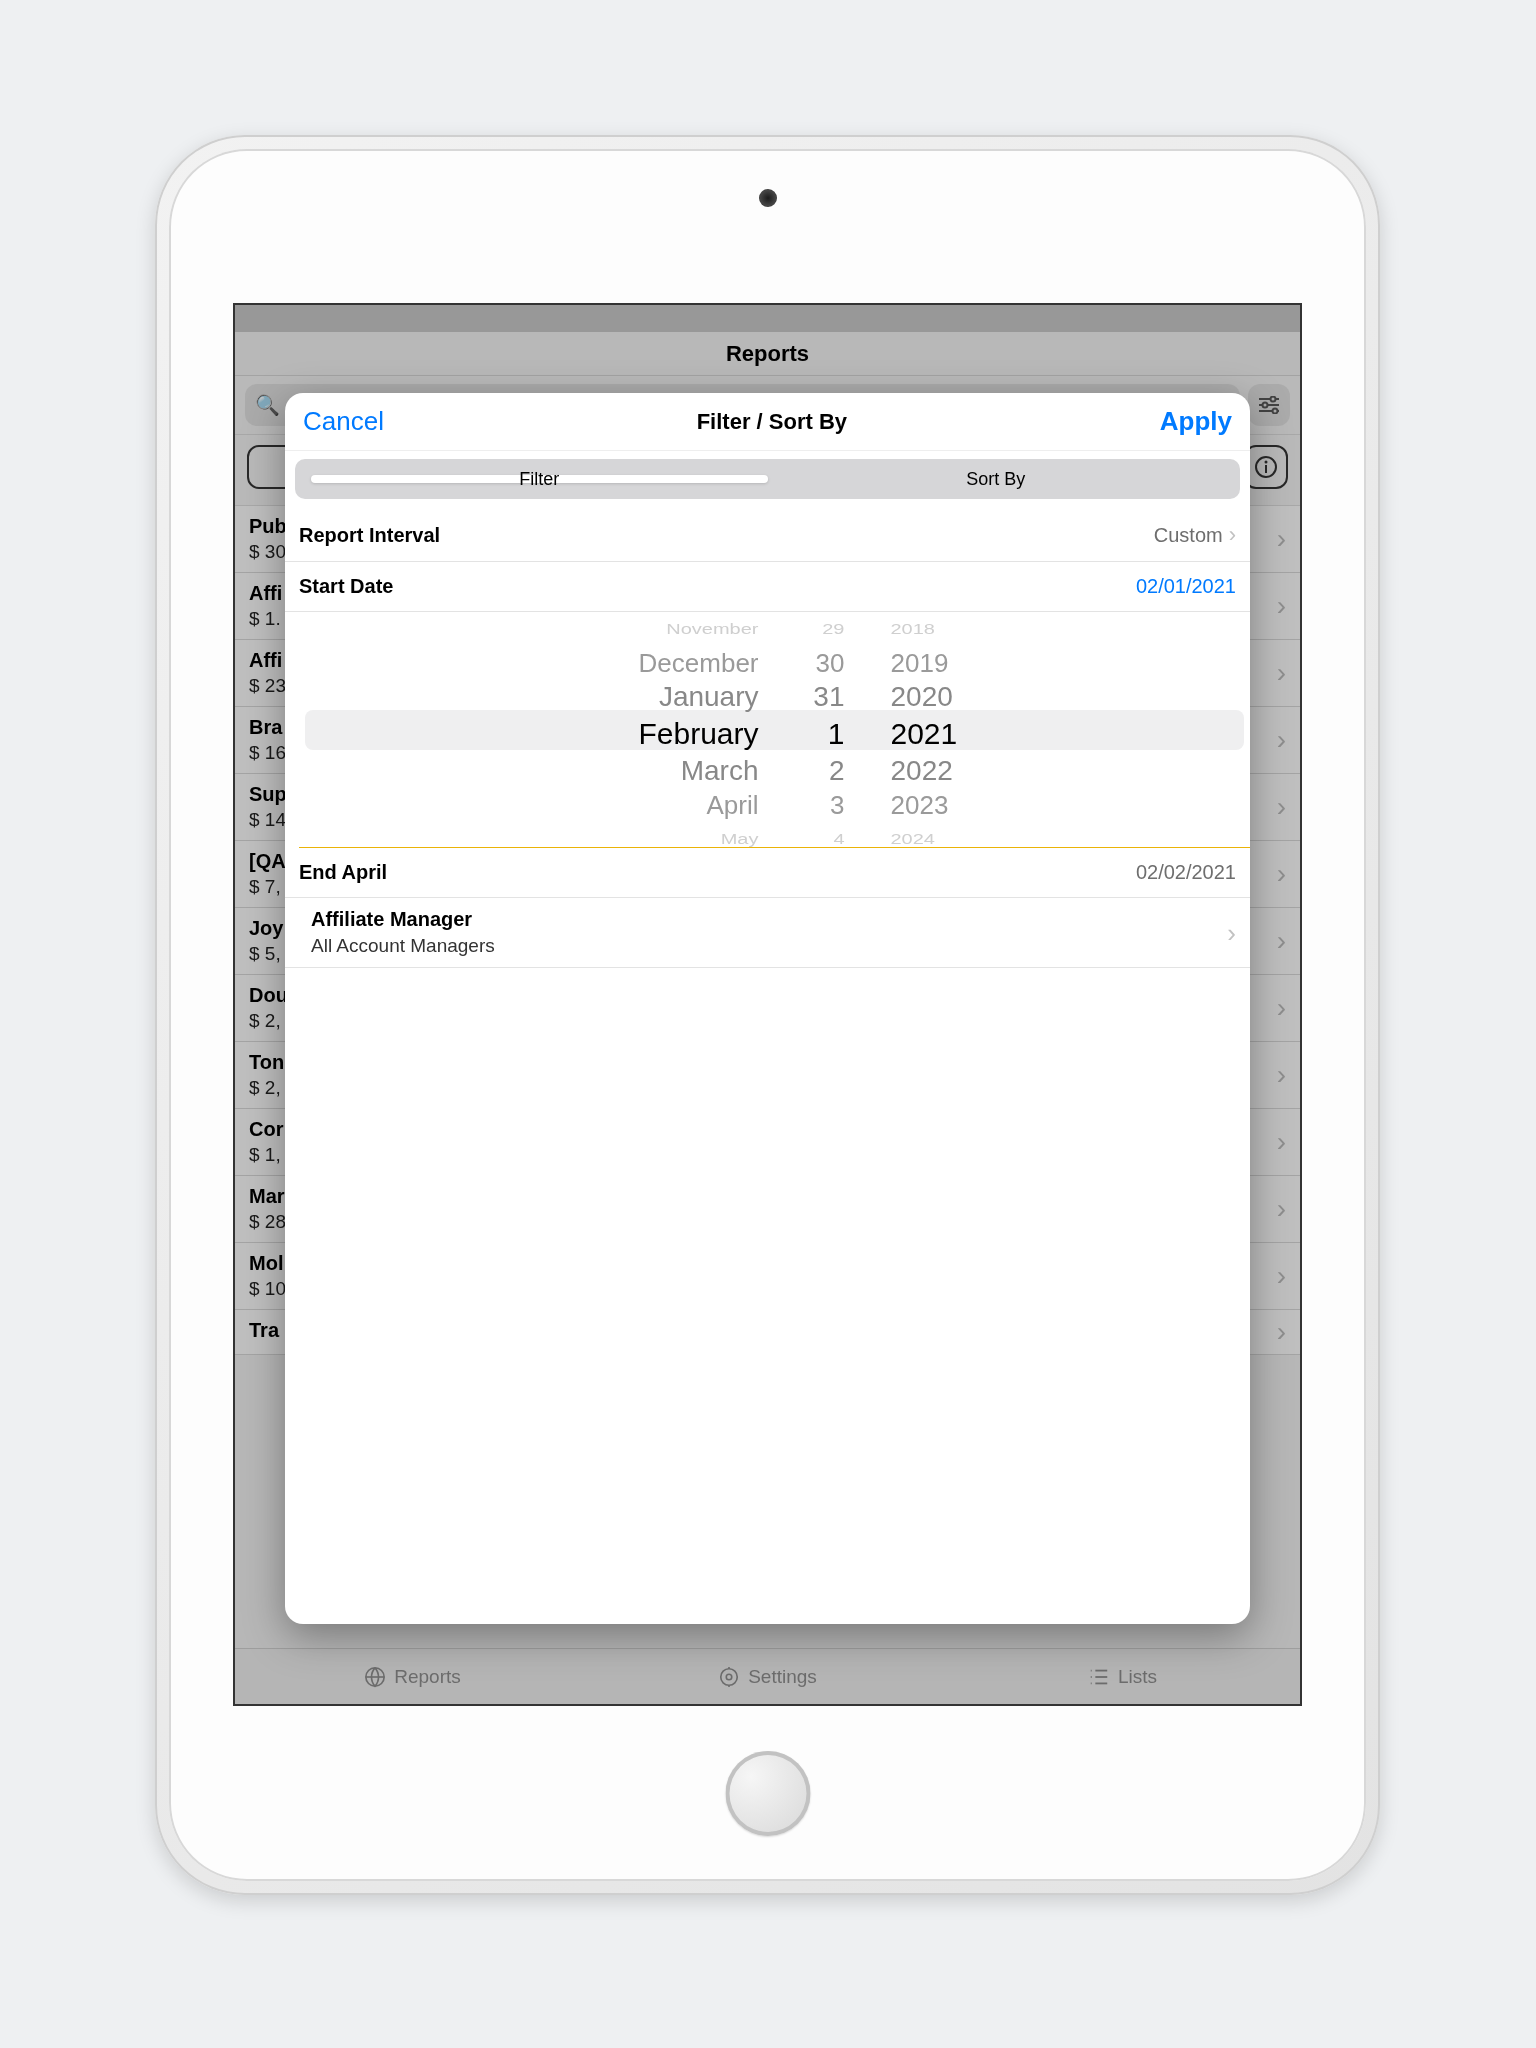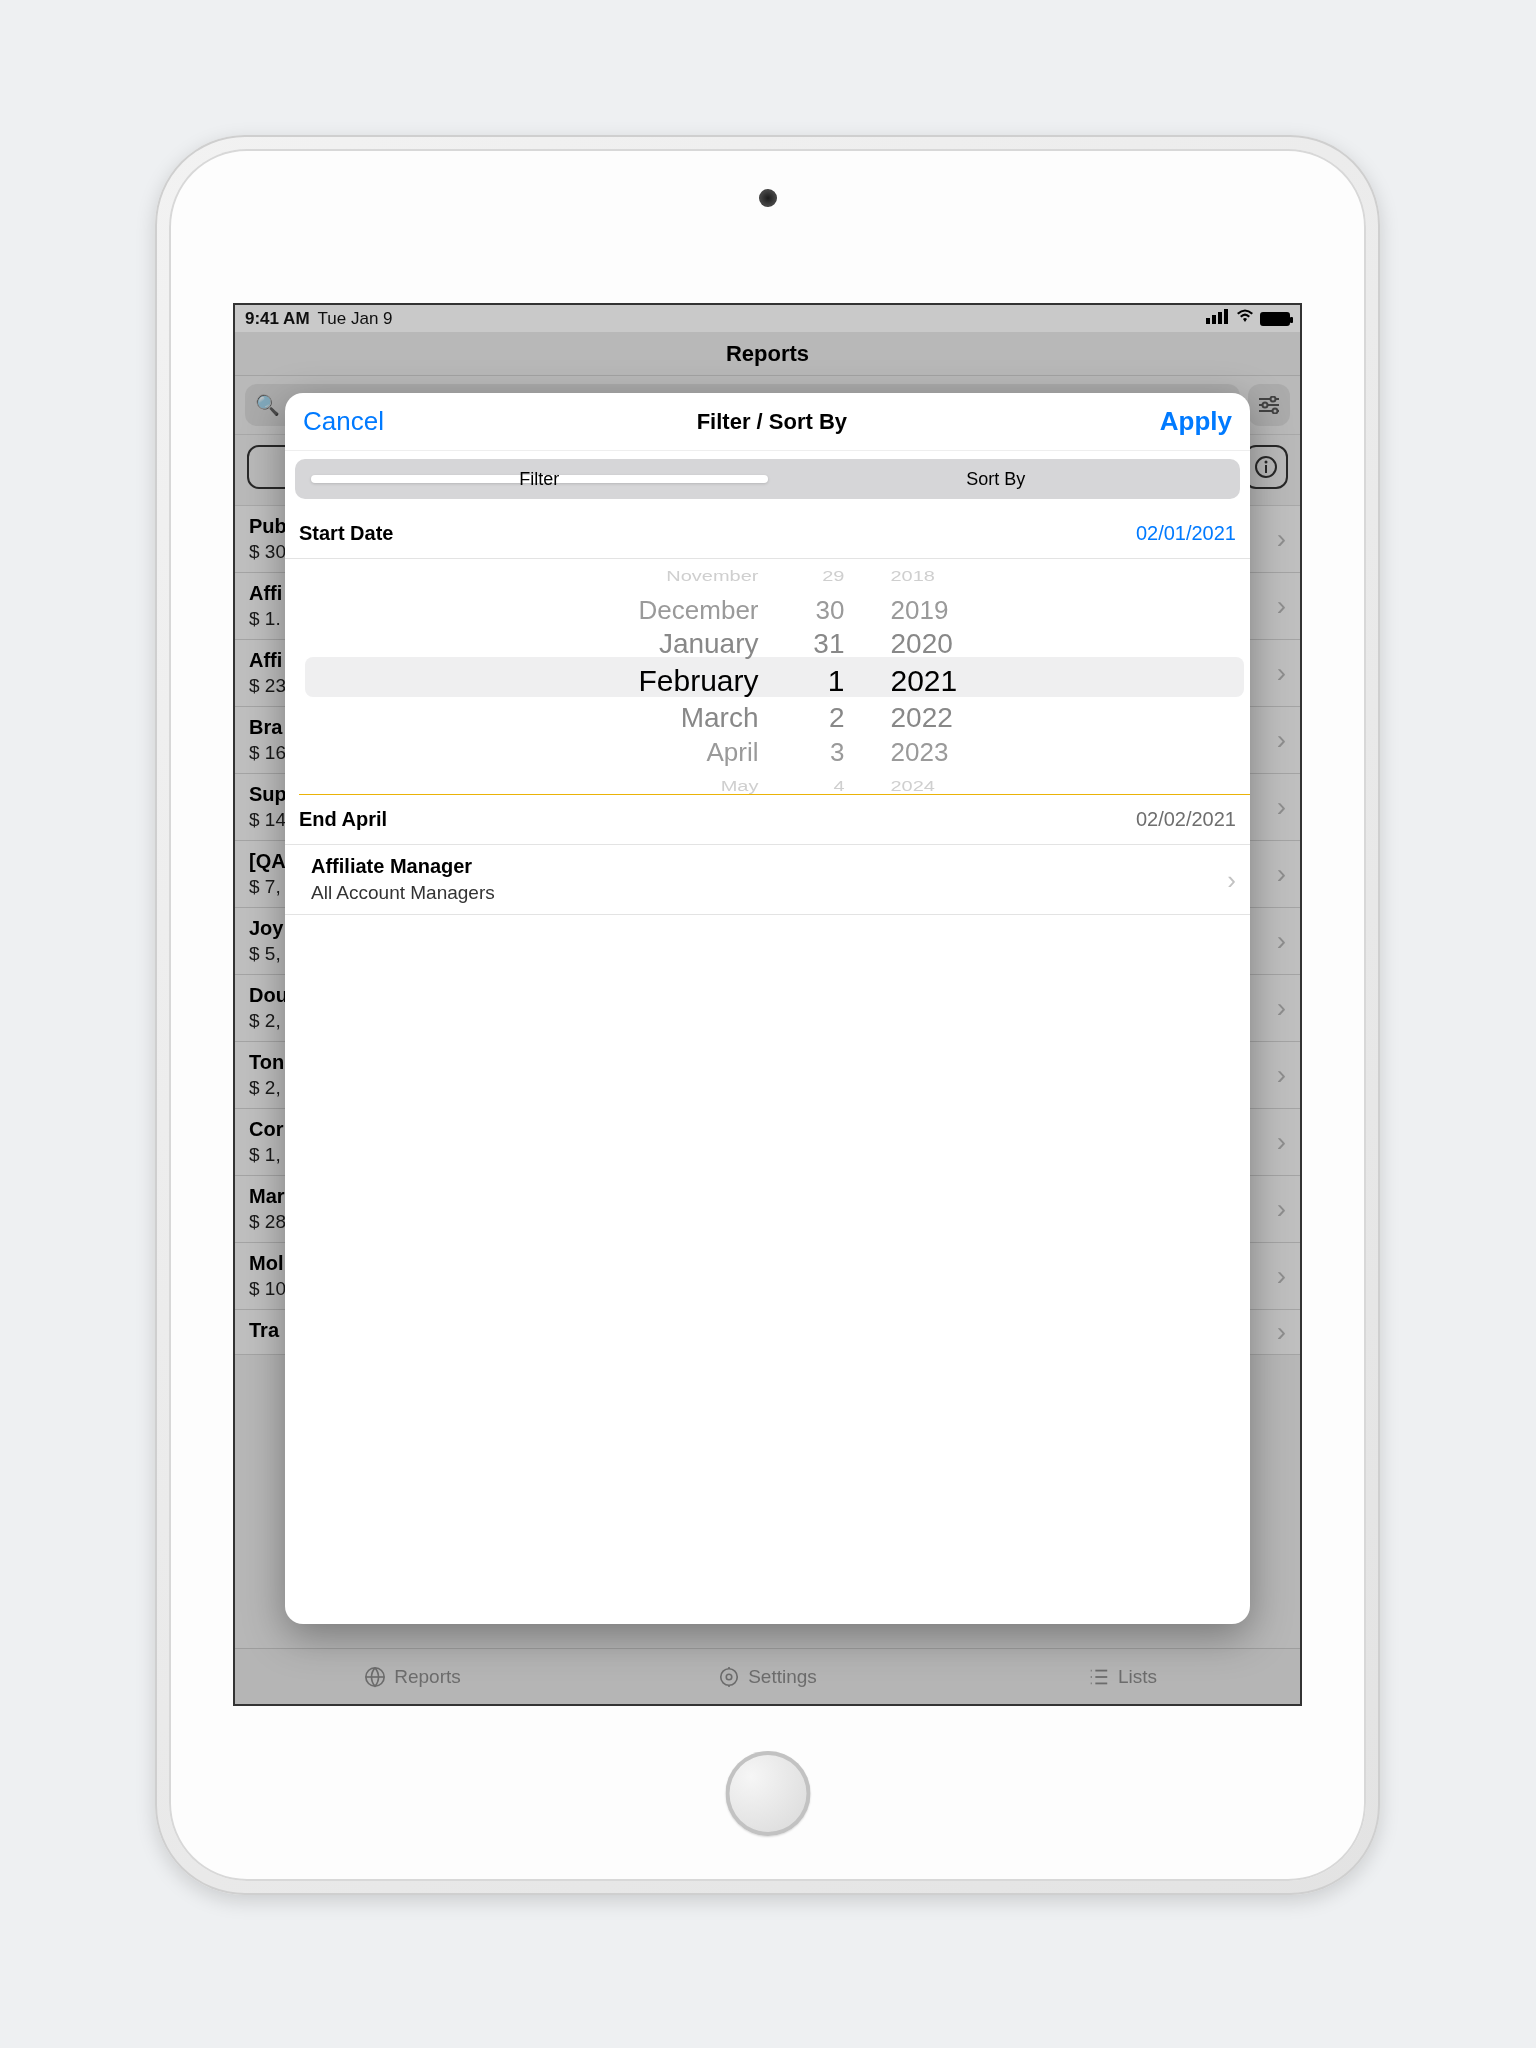--- a/index.html
+++ b/index.html
@@ -311,50 +311,42 @@
                 <line x1="8" y1="19" x2="21" y2="19"></line>
                 <line x1="3" y1="5" x2="4" y2="5"></line>
                 <line x1="3" y1="12" x2="4" y2="12"></line>
                 <line x1="3" y1="19" x2="4" y2="19"></line>
               </svg>
             <span>Lists</span>
           </div>
         </div>
       </div>
 
-      <div class="statusbar" style="position:absolute;top:0;left:0;right:0;">
-        <div style="display:flex;gap:8px;">
-          <span style="font-weight:600">9:41 AM</span>
-          <span>Tue Jan 9</span>
-        </div>
-        <div class="status-icons">
-          <span class="bars"><span></span><span></span><span></span><span></span></span>
-          <span class="wifi">
-            <svg width="18" height="14" viewBox="0 0 18 14">
-                <path d="M9 13 L11 10 Q9 8 7 10 Z M4 7 Q9 2 14 7 L12.5 8.5 Q9 5 5.5 8.5 Z M1 4 Q9 -3 17 4 L15.5 5.5 Q9 -0.5 2.5 5.5 Z" fill="#000"></path>
-              </svg>
-          </span>
-          <span class="battery"></span>
-        </div>
-      </div>
 
       <div class="dim-overlay"></div>
 
       <div class="modal">
         <div class="modal-header">
           <span class="mh-left">Cancel</span>
           <span class="mh-title">Filter / Sort By</span>
           <span class="mh-right">Apply</span>
         </div>
 
         <div class="segmented">
           <div class="seg selected">Filter</div>
           <div class="seg">Sort By</div>
         </div>
 
+        <div class="settings-row">
+          <span class="label">Report Interval</span>
+          <span class="value">
+            <span>Custom</span>
+            <span class="chev">›</span>
+          </span>
+        </div>
 
         <div class="settings-row blue">
           <span class="label">Start Date</span>
           <span class="value">02/01/2021</span>
         </div>
 
         <div class="picker">
           <div class="sel"></div>
           <div class="cols">
             <div class="col month" id="col-month">

